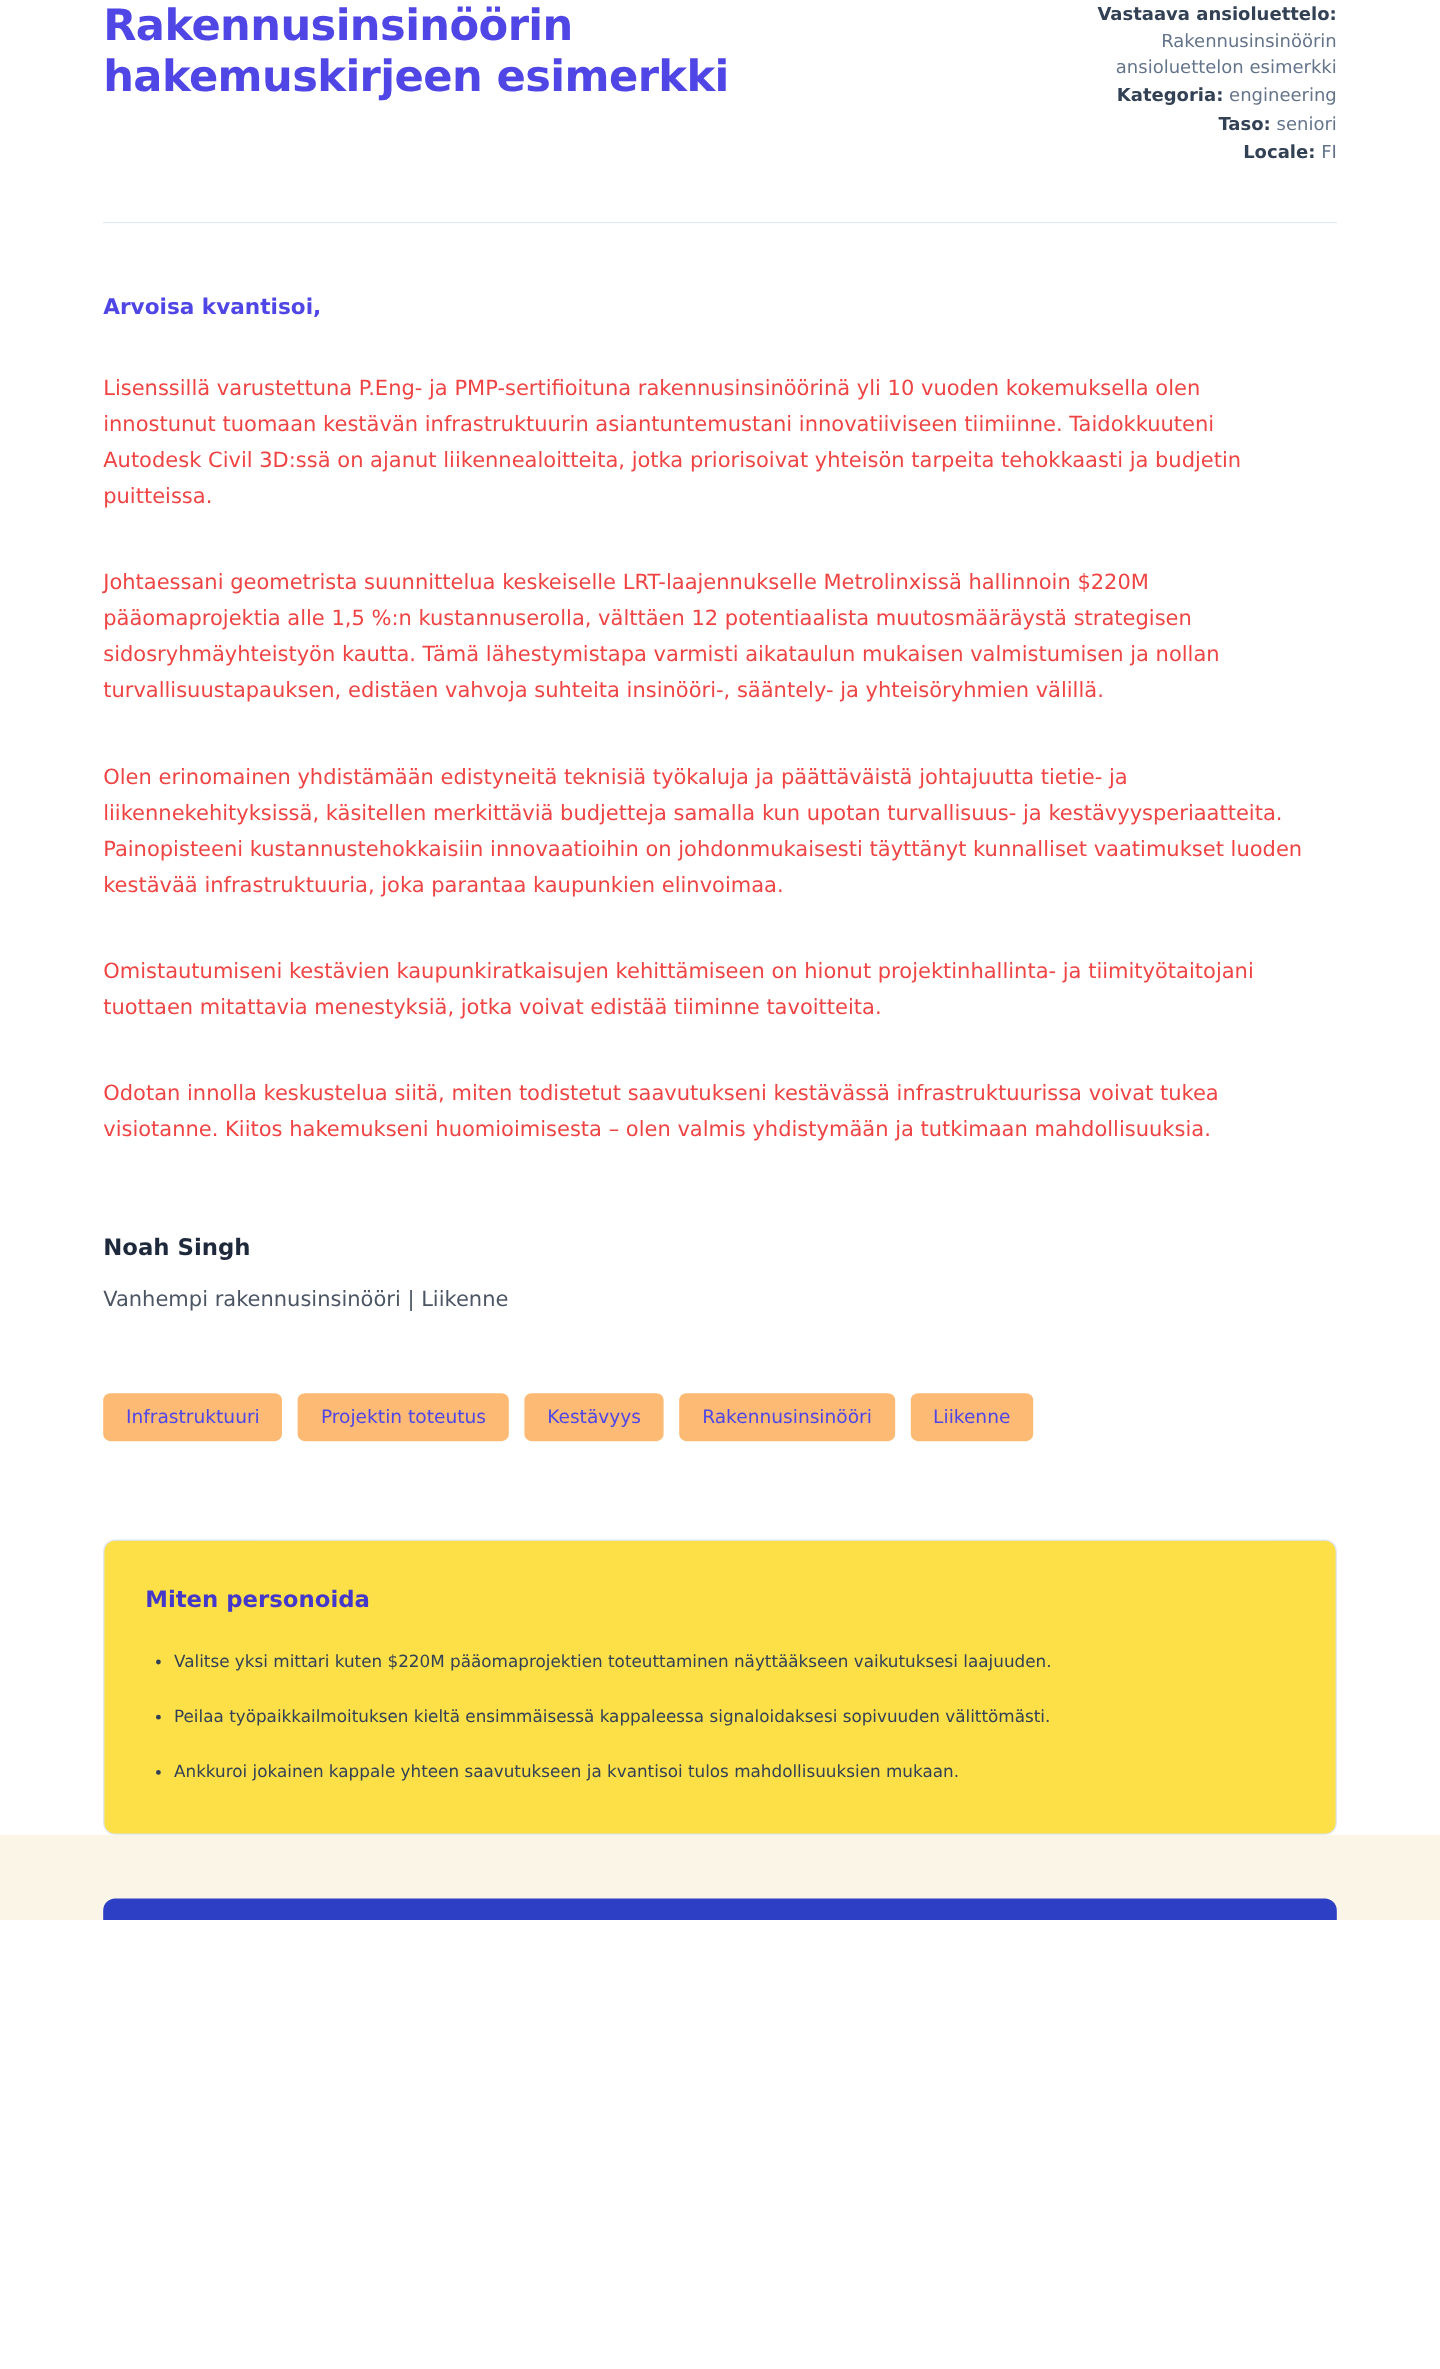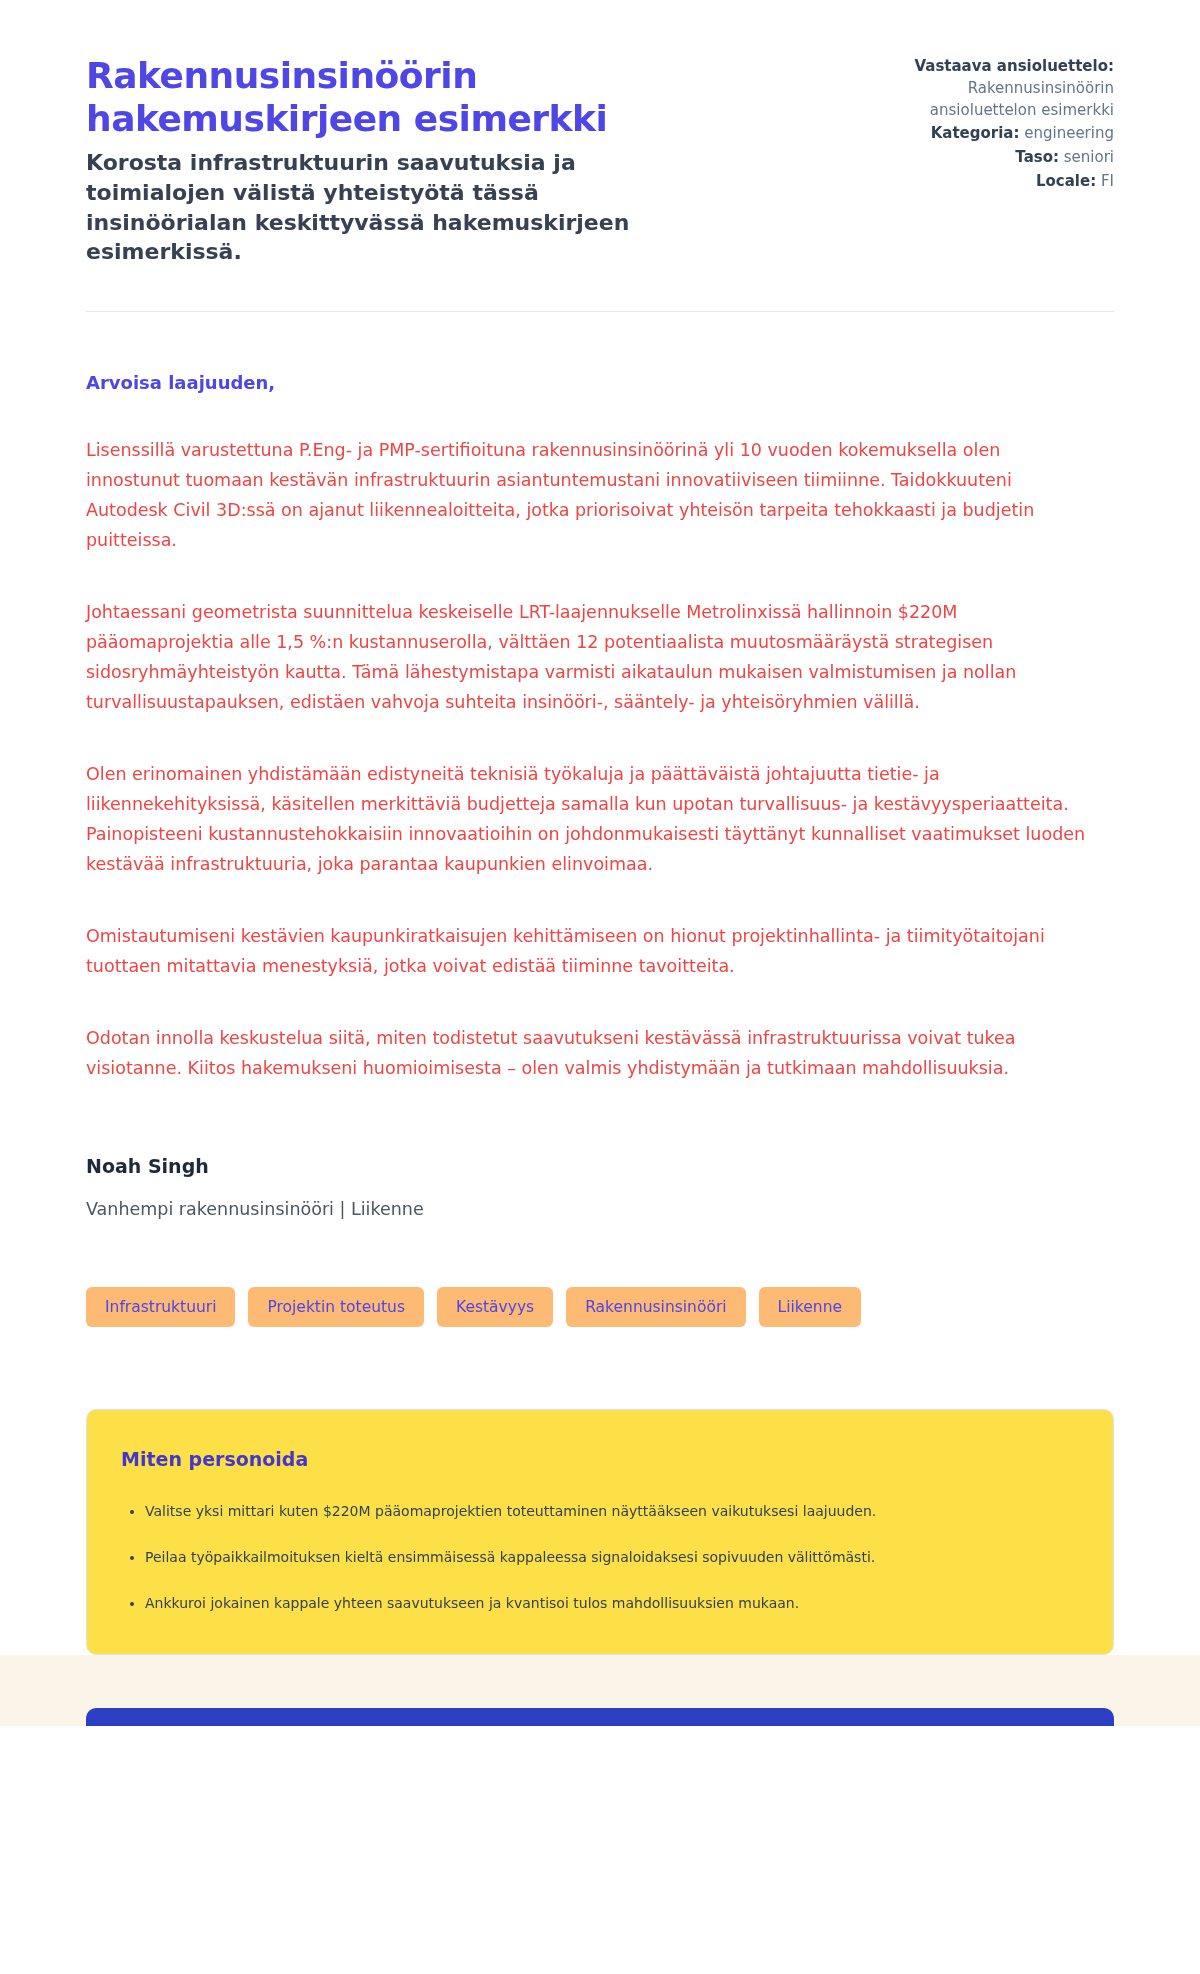--- a/index.html
+++ b/index.html
@@ -5,21 +5,20 @@
   * { margin: 0; padding: 0; box-sizing: border-box; }
   html, body {
     width: 1200px;
     background: #ffffff;
     font-family: "DejaVu Sans", "Liberation Sans", sans-serif;
     color: #334155;
   }
   .container {
     width: 1028px;
     margin: 0 auto;
-    padding-top: 54px;
   }
   
   .header-row {
     display: flex;
     justify-content: space-between;
     align-items: flex-start;
   }
   .header-left { max-width: 620px; }
   .page-title {
     color: #4f46e5;
@@ -135,21 +134,20 @@
   }
 </style>
 </head>
 <body>
 
 <div class="container">
 
   <div class="header-row">
     <div class="header-left">
       <h1 class="page-title">Rakennusinsinöörin hakemuskirjeen esimerkki</h1>
-      <div class="page-subtitle">Korosta infrastruktuurin saavutuksia ja toimialojen välistä yhteistyötä tässä insinöörialan keskittyvässä hakemuskirjeen esimerkissä.</div>
     </div>
 
     <div class="meta-block">
 
         <div class="meta-row">
           <span class="meta-label">Vastaava ansioluettelo:</span>
           <span class="meta-value">Rakennusinsinöörin ansioluettelon esimerkki</span>
         </div>
 
         <div class="meta-row">
@@ -164,21 +162,21 @@
 
         <div class="meta-row">
           <span class="meta-label">Locale:</span>
           <span class="meta-value">FI</span>
         </div>
       </div>
   </div>
 
   <hr class="divider">
 
-  <div class="greeting">Arvoisa laajuuden,</div>
+  <div class="greeting">Arvoisa kvantisoi,</div>
 
   <div class="letter-body">
 
       <p>Lisenssillä varustettuna P.Eng- ja PMP-sertifioituna rakennusinsinöörinä yli 10 vuoden kokemuksella olen innostunut tuomaan kestävän infrastruktuurin asiantuntemustani innovatiiviseen tiimiinne. Taidokkuuteni Autodesk Civil 3D:ssä on ajanut liikennealoitteita, jotka priorisoivat yhteisön tarpeita tehokkaasti ja budjetin puitteissa.</p>
 
       <p>Johtaessani geometrista suunnittelua keskeiselle LRT-laajennukselle Metrolinxissä hallinnoin $220M pääomaprojektia alle 1,5 %:n kustannuserolla, välttäen 12 potentiaalista muutosmääräystä strategisen sidosryhmäyhteistyön kautta. Tämä lähestymistapa varmisti aikataulun mukaisen valmistumisen ja nollan turvallisuustapauksen, edistäen vahvoja suhteita insinööri-, sääntely- ja yhteisöryhmien välillä.</p>
 
       <p>Olen erinomainen yhdistämään edistyneitä teknisiä työkaluja ja päättäväistä johtajuutta tietie- ja liikennekehityksissä, käsitellen merkittäviä budjetteja samalla kun upotan turvallisuus- ja kestävyysperiaatteita. Painopisteeni kustannustehokkaisiin innovaatioihin on johdonmukaisesti täyttänyt kunnalliset vaatimukset luoden kestävää infrastruktuuria, joka parantaa kaupunkien elinvoimaa.</p>
 
       <p>Omistautumiseni kestävien kaupunkiratkaisujen kehittämiseen on hionut projektinhallinta- ja tiimityötaitojani tuottaen mitattavia menestyksiä, jotka voivat edistää tiiminne tavoitteita.</p>

